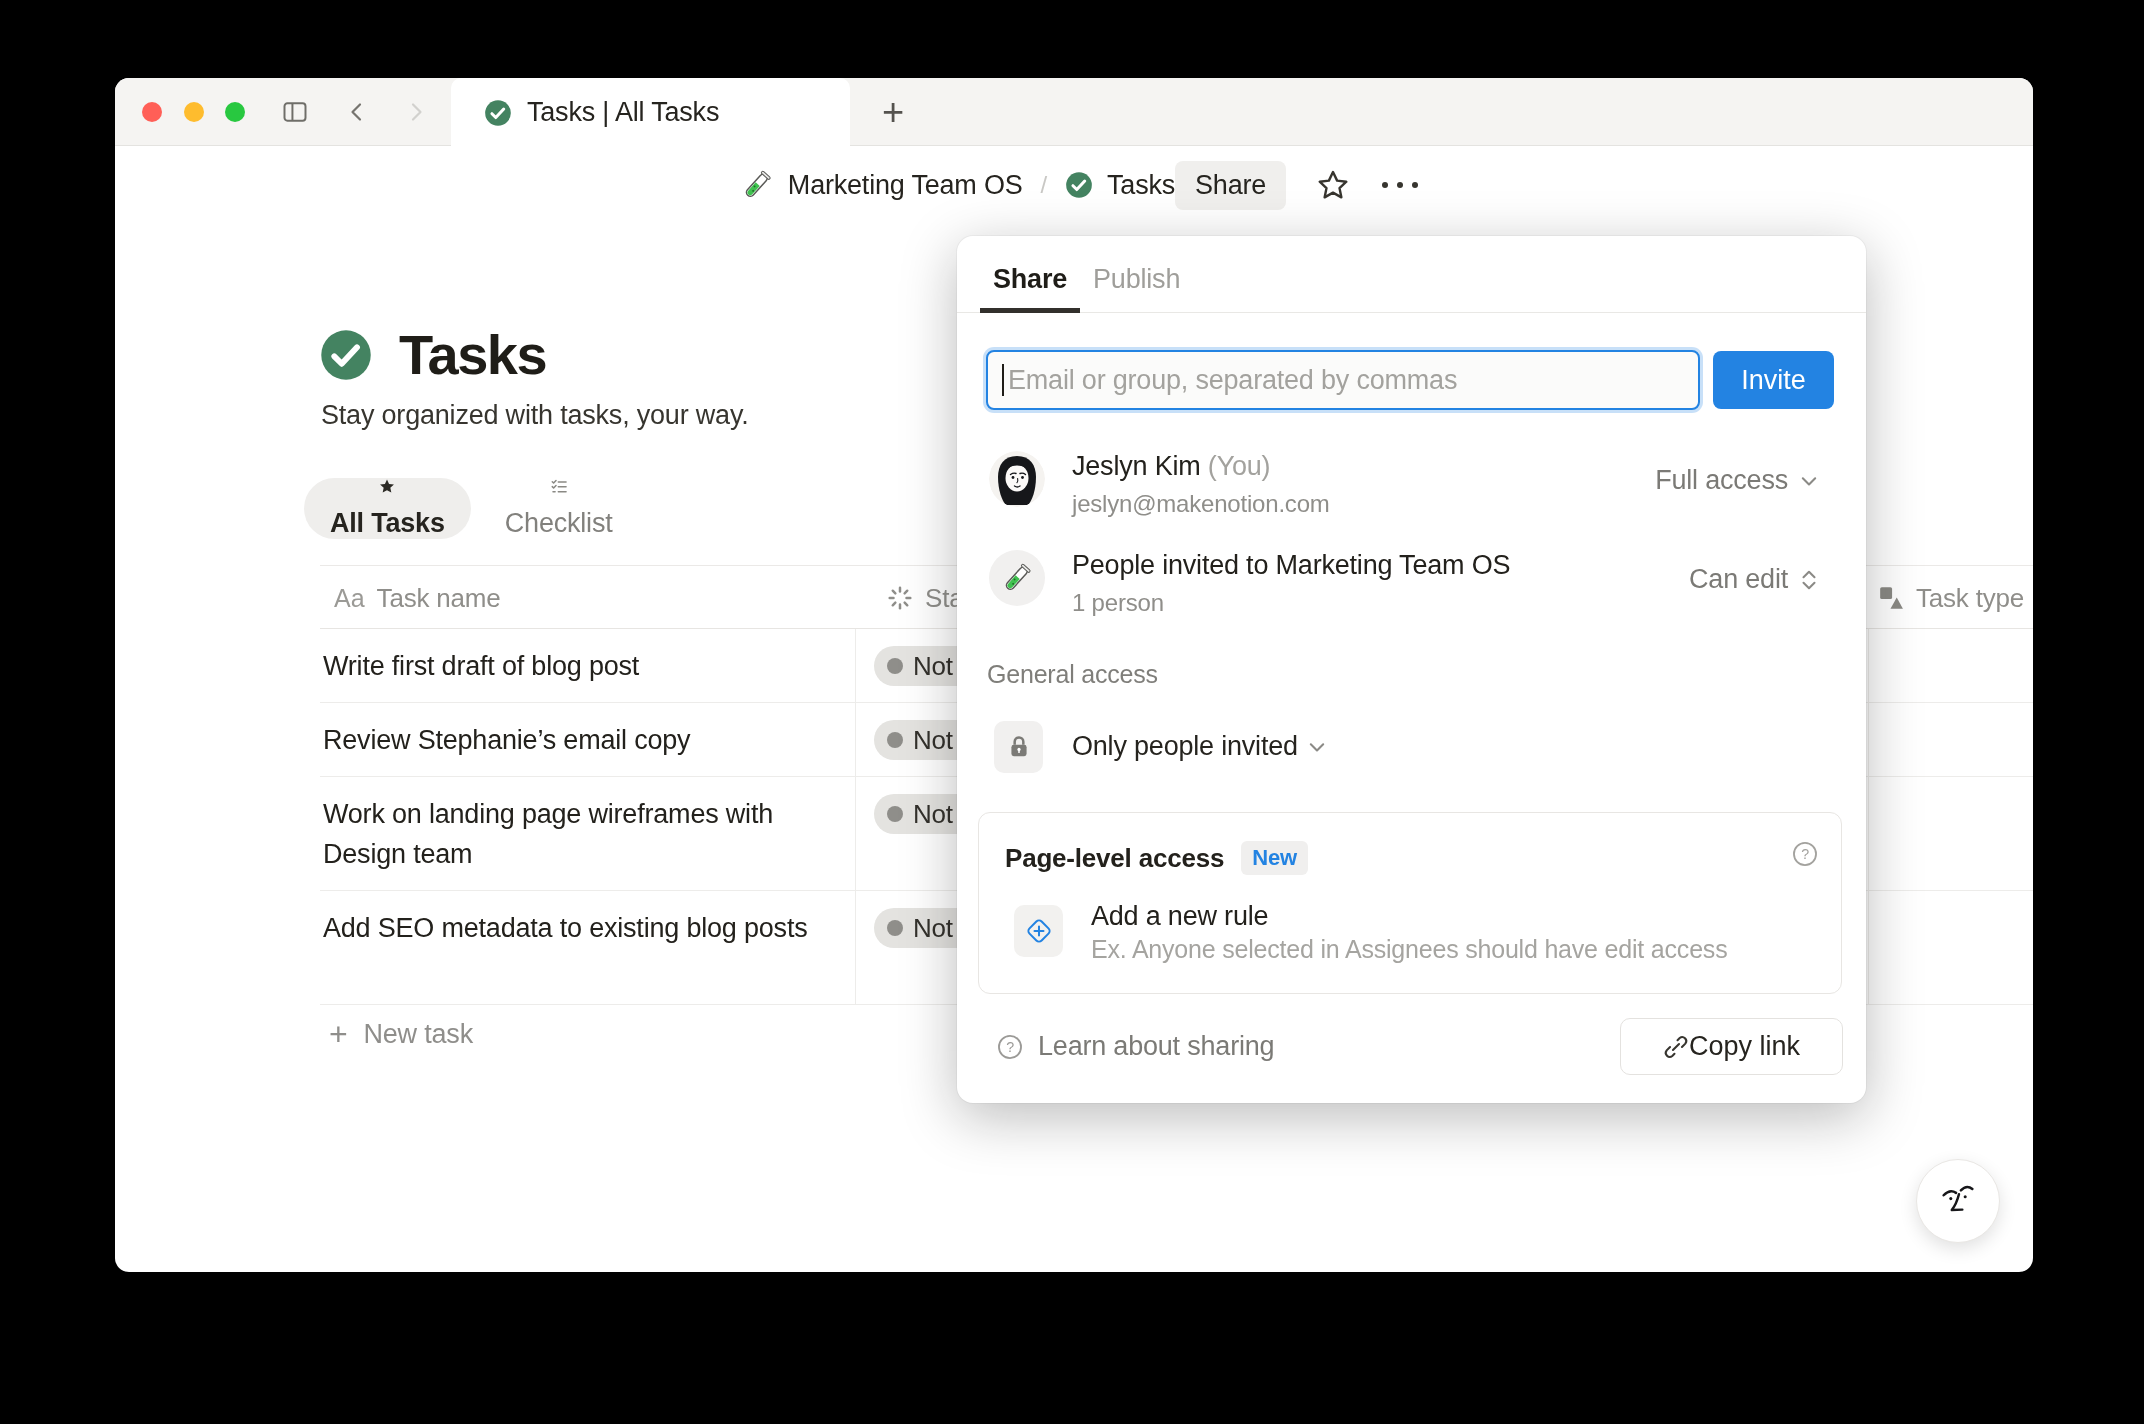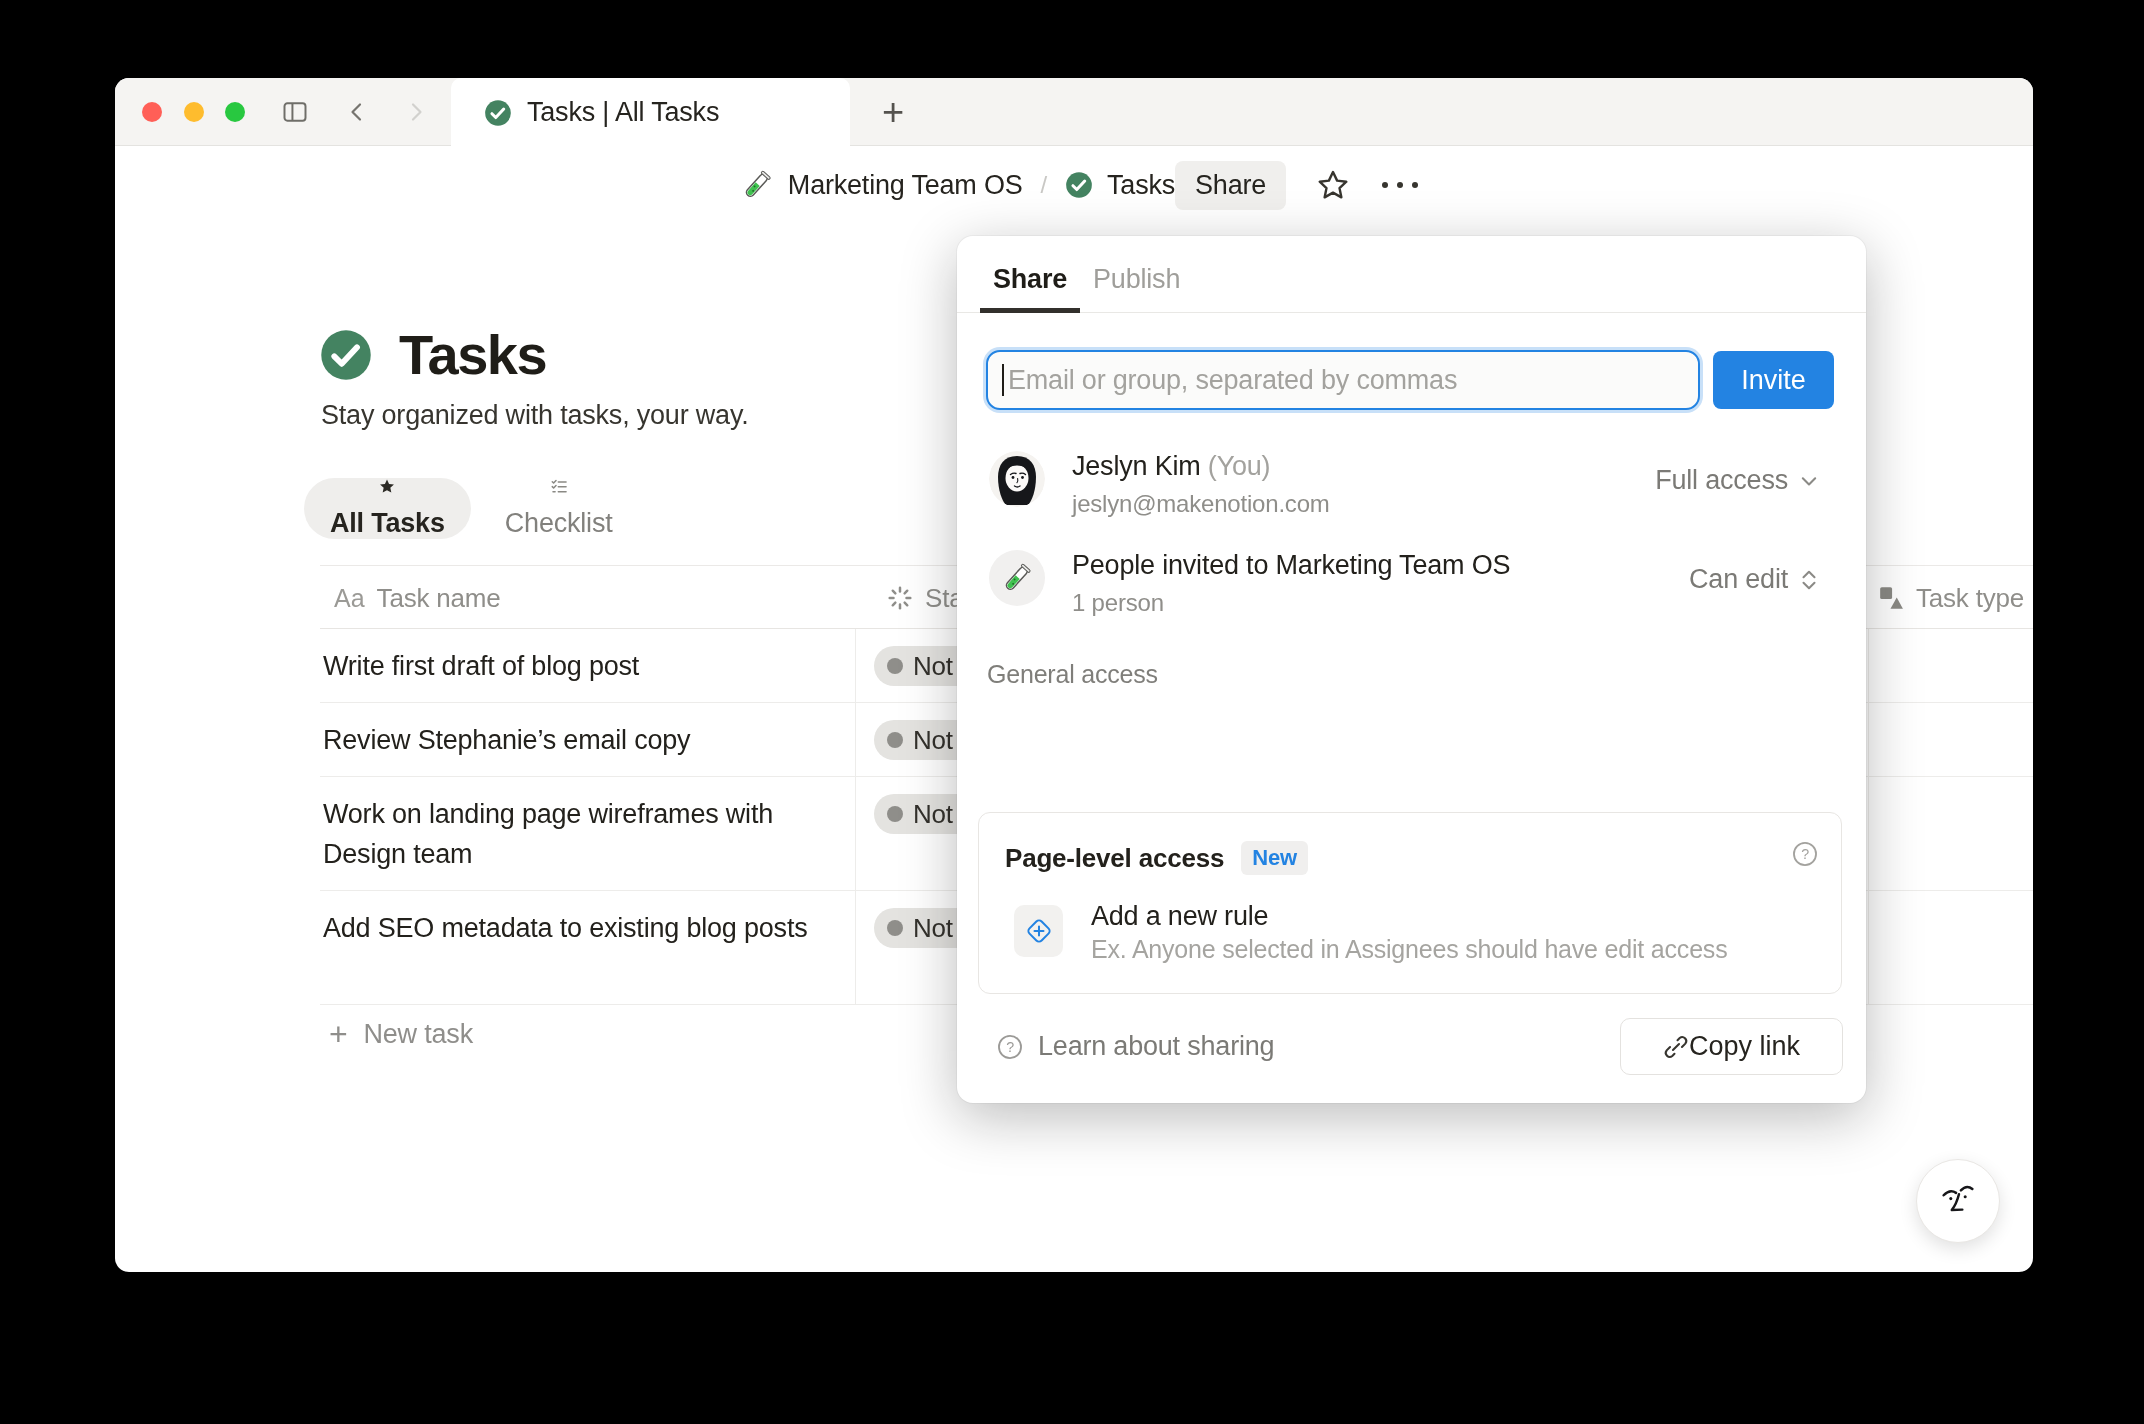--- a/index.html
+++ b/index.html
@@ -64,21 +64,21 @@
 
   
   .dialog { position:absolute; left:842px; top:158px; width:909px; height:867px; background:#fff;
     border-radius:16px; box-shadow:0 0 0 1px rgba(15,15,15,.04), 0 14px 56px rgba(15,15,15,.28); z-index:20; }
   .dlg-tabs { display:flex; align-items:flex-end; height:77px; border-bottom:1px solid #e9e8e5; padding-left:23px; }
   .dlg-tab { position:relative; padding:0 13px 17px; font-size:27px; color:#9f9e9a; font-weight:500; }
   .dlg-tab.active { color:#1f1d18; font-weight:600; }
   .dlg-tab.active::after { content:''; position:absolute; left:0; right:0; bottom:-1px; height:5px; background:#32302c; }
   .invite-row { position:absolute; left:29px; top:114px; display:flex; gap:13px; }
   .email-wrap { position:relative; }
-  .email-input { width:714px; height:60px; border:2px solid #2383e2; border-radius:14px; background:#fbfbfa;
+  .email-input { width:714px; height:60px; border:2px solid #2383e2; border-radius:8px; background:#fbfbfa;
     box-shadow:0 0 0 3px rgba(35,131,226,.25); padding:0 16px 0 20px; font-size:27px; color:#26241f;
     font-family:inherit; letter-spacing:-0.2px; outline:none; }
   .email-input::placeholder { color:#a3a29e; }
   .caret { position:absolute; left:16px; top:14px; width:2px; height:32px; background:#1f1d18; }
   .invite-btn { width:121px; height:58px; margin-top:1px; background:#2383e2; color:#fff; border:none;
     border-radius:8px; font-size:27px; font-weight:500; font-family:inherit; }
   .p-row { position:absolute; left:0; width:100%; height:70px; }
   .pr1{ top:215px; } .pr2{ top:314px; }
   .avatar { position:absolute; left:32px; top:0; width:56px; height:56px; border-radius:50%; overflow:hidden; }
   .p-main { position:absolute; left:115px; top:0; }
@@ -349,20 +349,36 @@
       <div class="row-right">
         <span>Can edit</span>
         <svg width="22" height="26" viewBox="0 0 16 18" fill="none" stroke="#8b8a86" stroke-width="1.5" stroke-linecap="round" stroke-linejoin="round">
           <path d="M4 7l4-4 4 4"></path>
             <path d="M4 11l4 4 4-4"></path>
           </svg>
       </div>
     </div>
 
     <div class="ga-label">General access</div>
+    <div class="ga-row">
+      <div class="ga-icon">
+        <svg width="26" height="26" viewBox="0 0 24 24">
+          <rect x="5" y="10" width="14" height="10.5" rx="2.2" fill="#7b7a76"></rect>
+          <path d="M8 10V7.2a4 4 0 018 0V10" fill="none" stroke="#7b7a76" stroke-width="2.3"></path>
+          <circle cx="12" cy="14.3" r="1.5" fill="#fff"></circle>
+            <rect x="11.3" y="14.5" width="1.4" height="3" fill="#fff"></rect>
+          </svg>
+      </div>
+      <div class="ga-text">
+        <span>Only people invited</span>
+        <svg width="22" height="22" viewBox="0 0 16 16" fill="none" stroke="#8b8a86" stroke-width="1.5" stroke-linecap="round" stroke-linejoin="round">
+            <path d="M3.5 6l4.5 4.5L12.5 6"></path>
+          </svg>
+      </div>
+    </div>
 
     <div class="plv-box">
       <div class="plv-head">
         <span class="plv-title">Page-level access</span>
         <span class="plv-badge">New</span>
       </div>
       <div class="plv-help">
         <svg width="26" height="26" viewBox="0 0 20 20">
             <circle cx="10" cy="10" r="8.5" fill="none" stroke="#a3a29e" stroke-width="1.4"></circle>
           <text x="10" y="14" text-anchor="middle" font-size="11" fill="#a3a29e" font-family="Liberation Sans, sans-serif">?</text>

